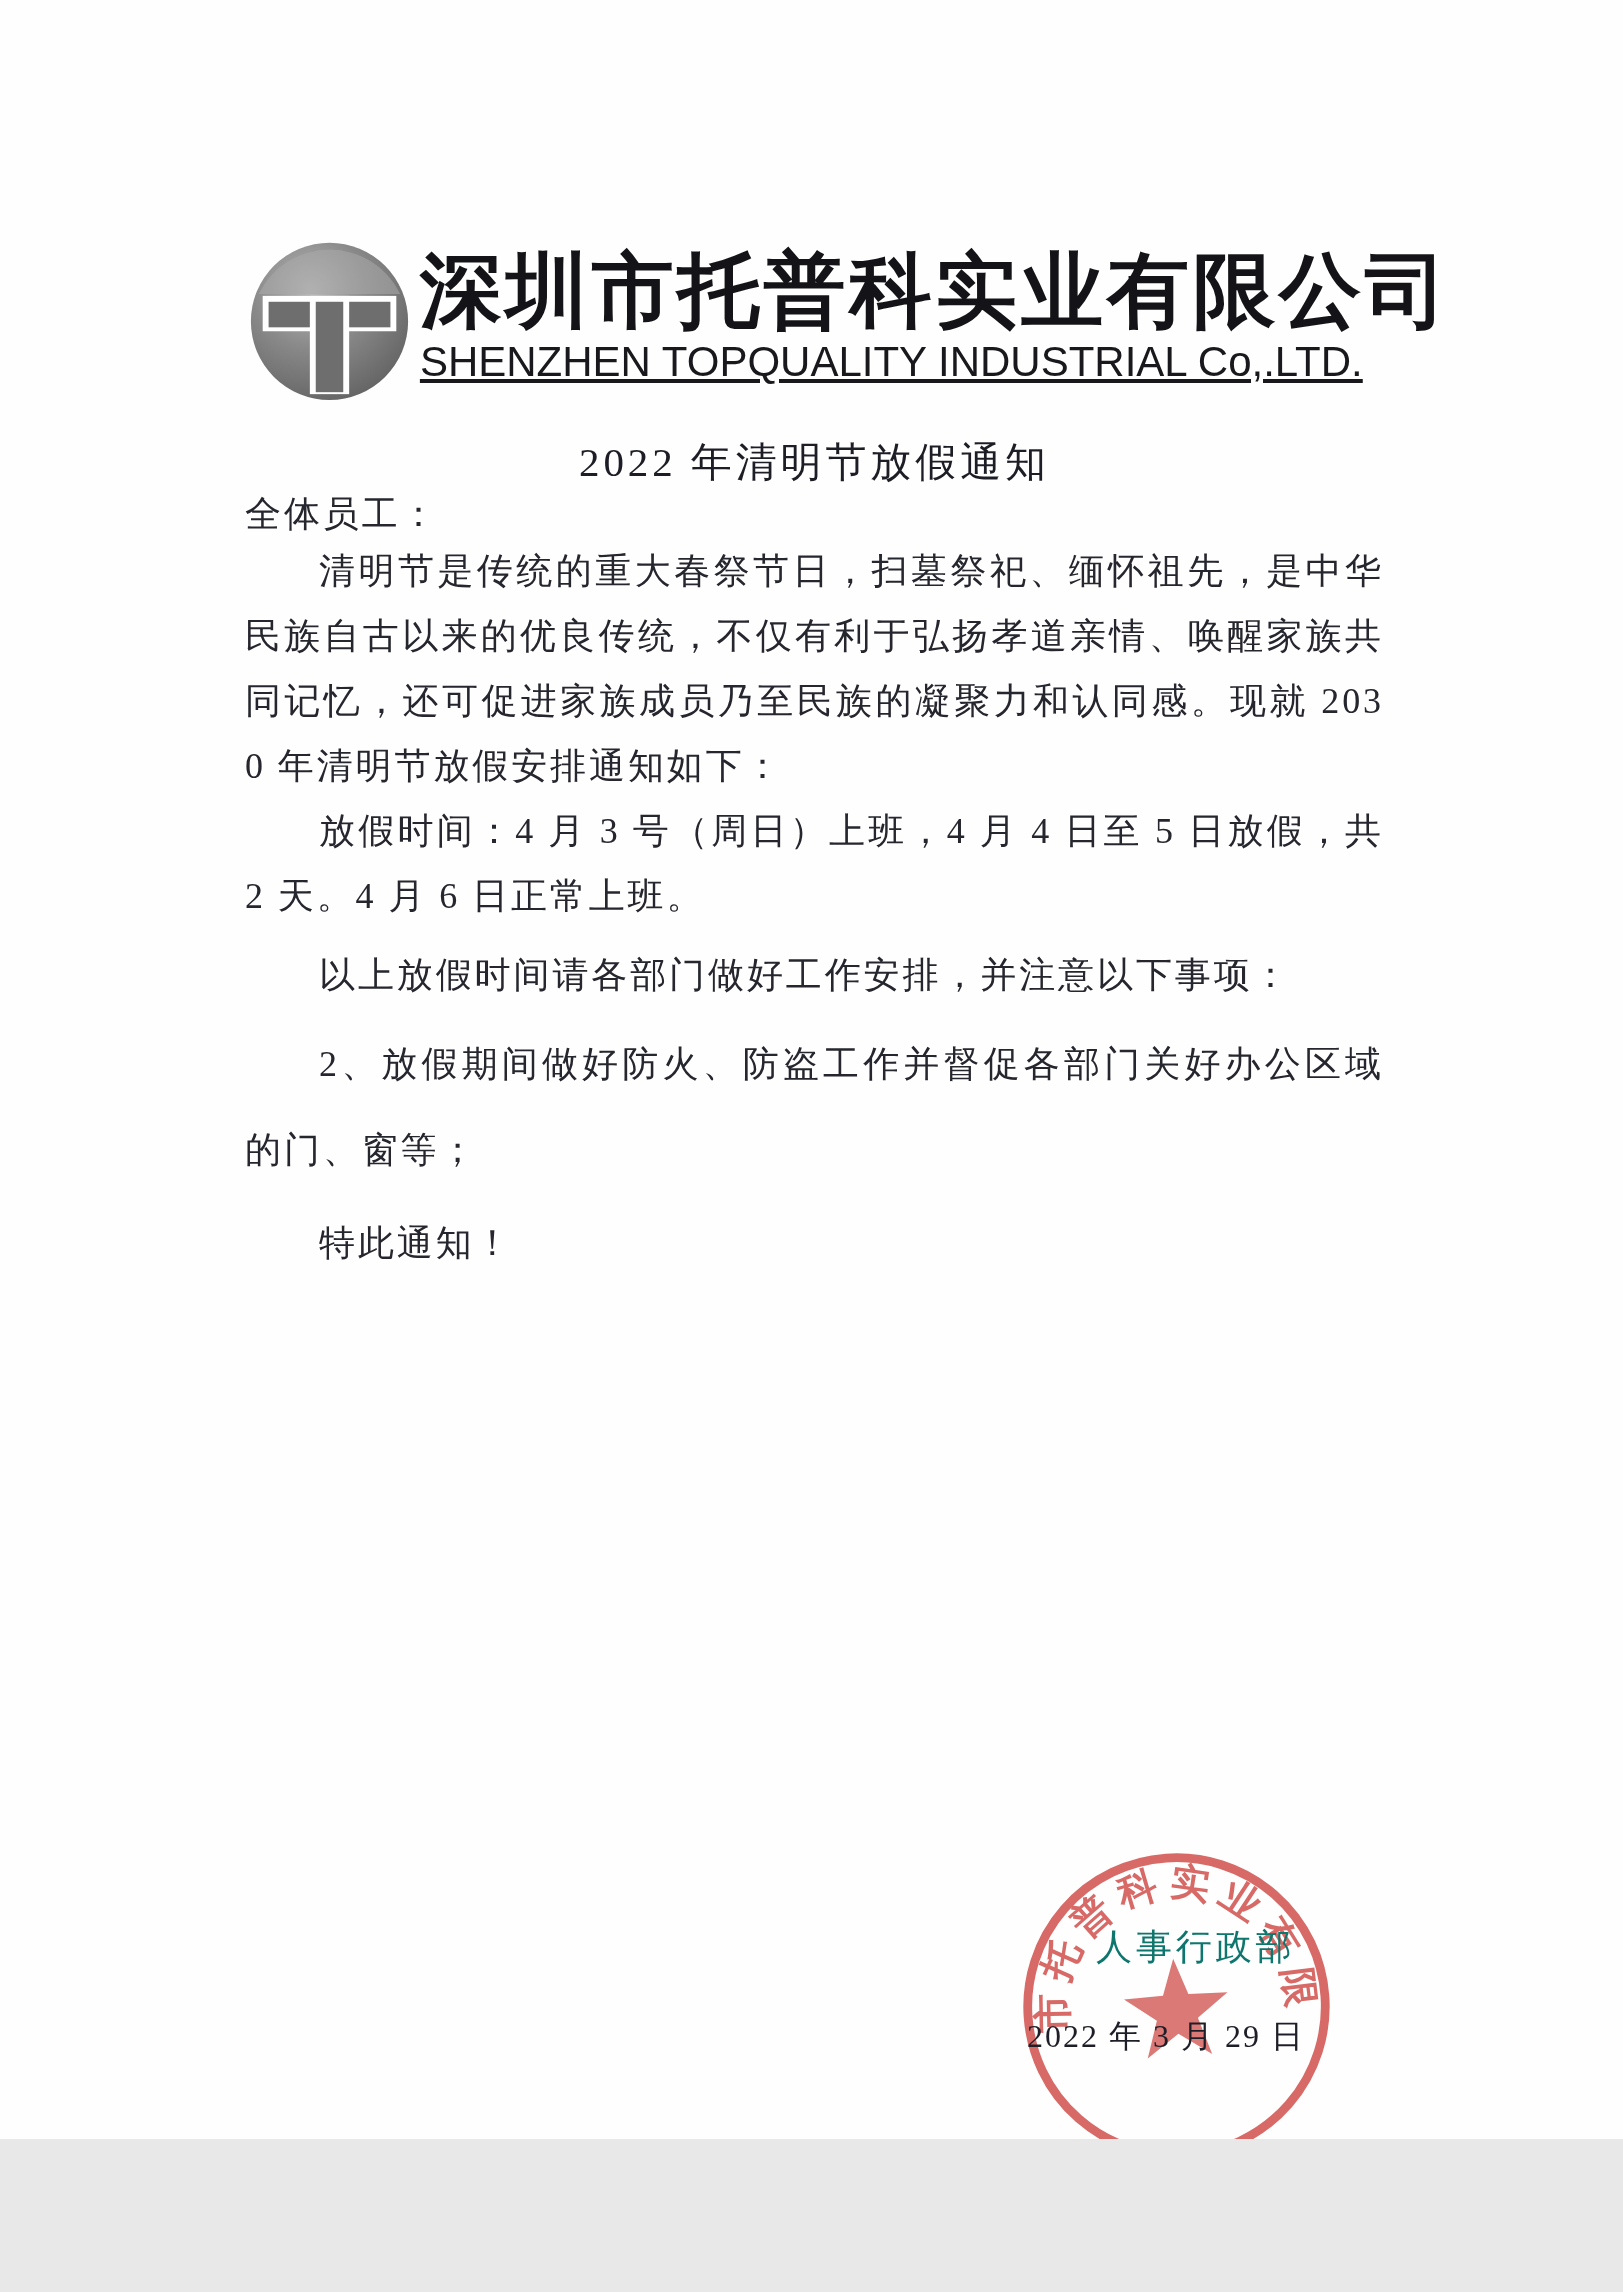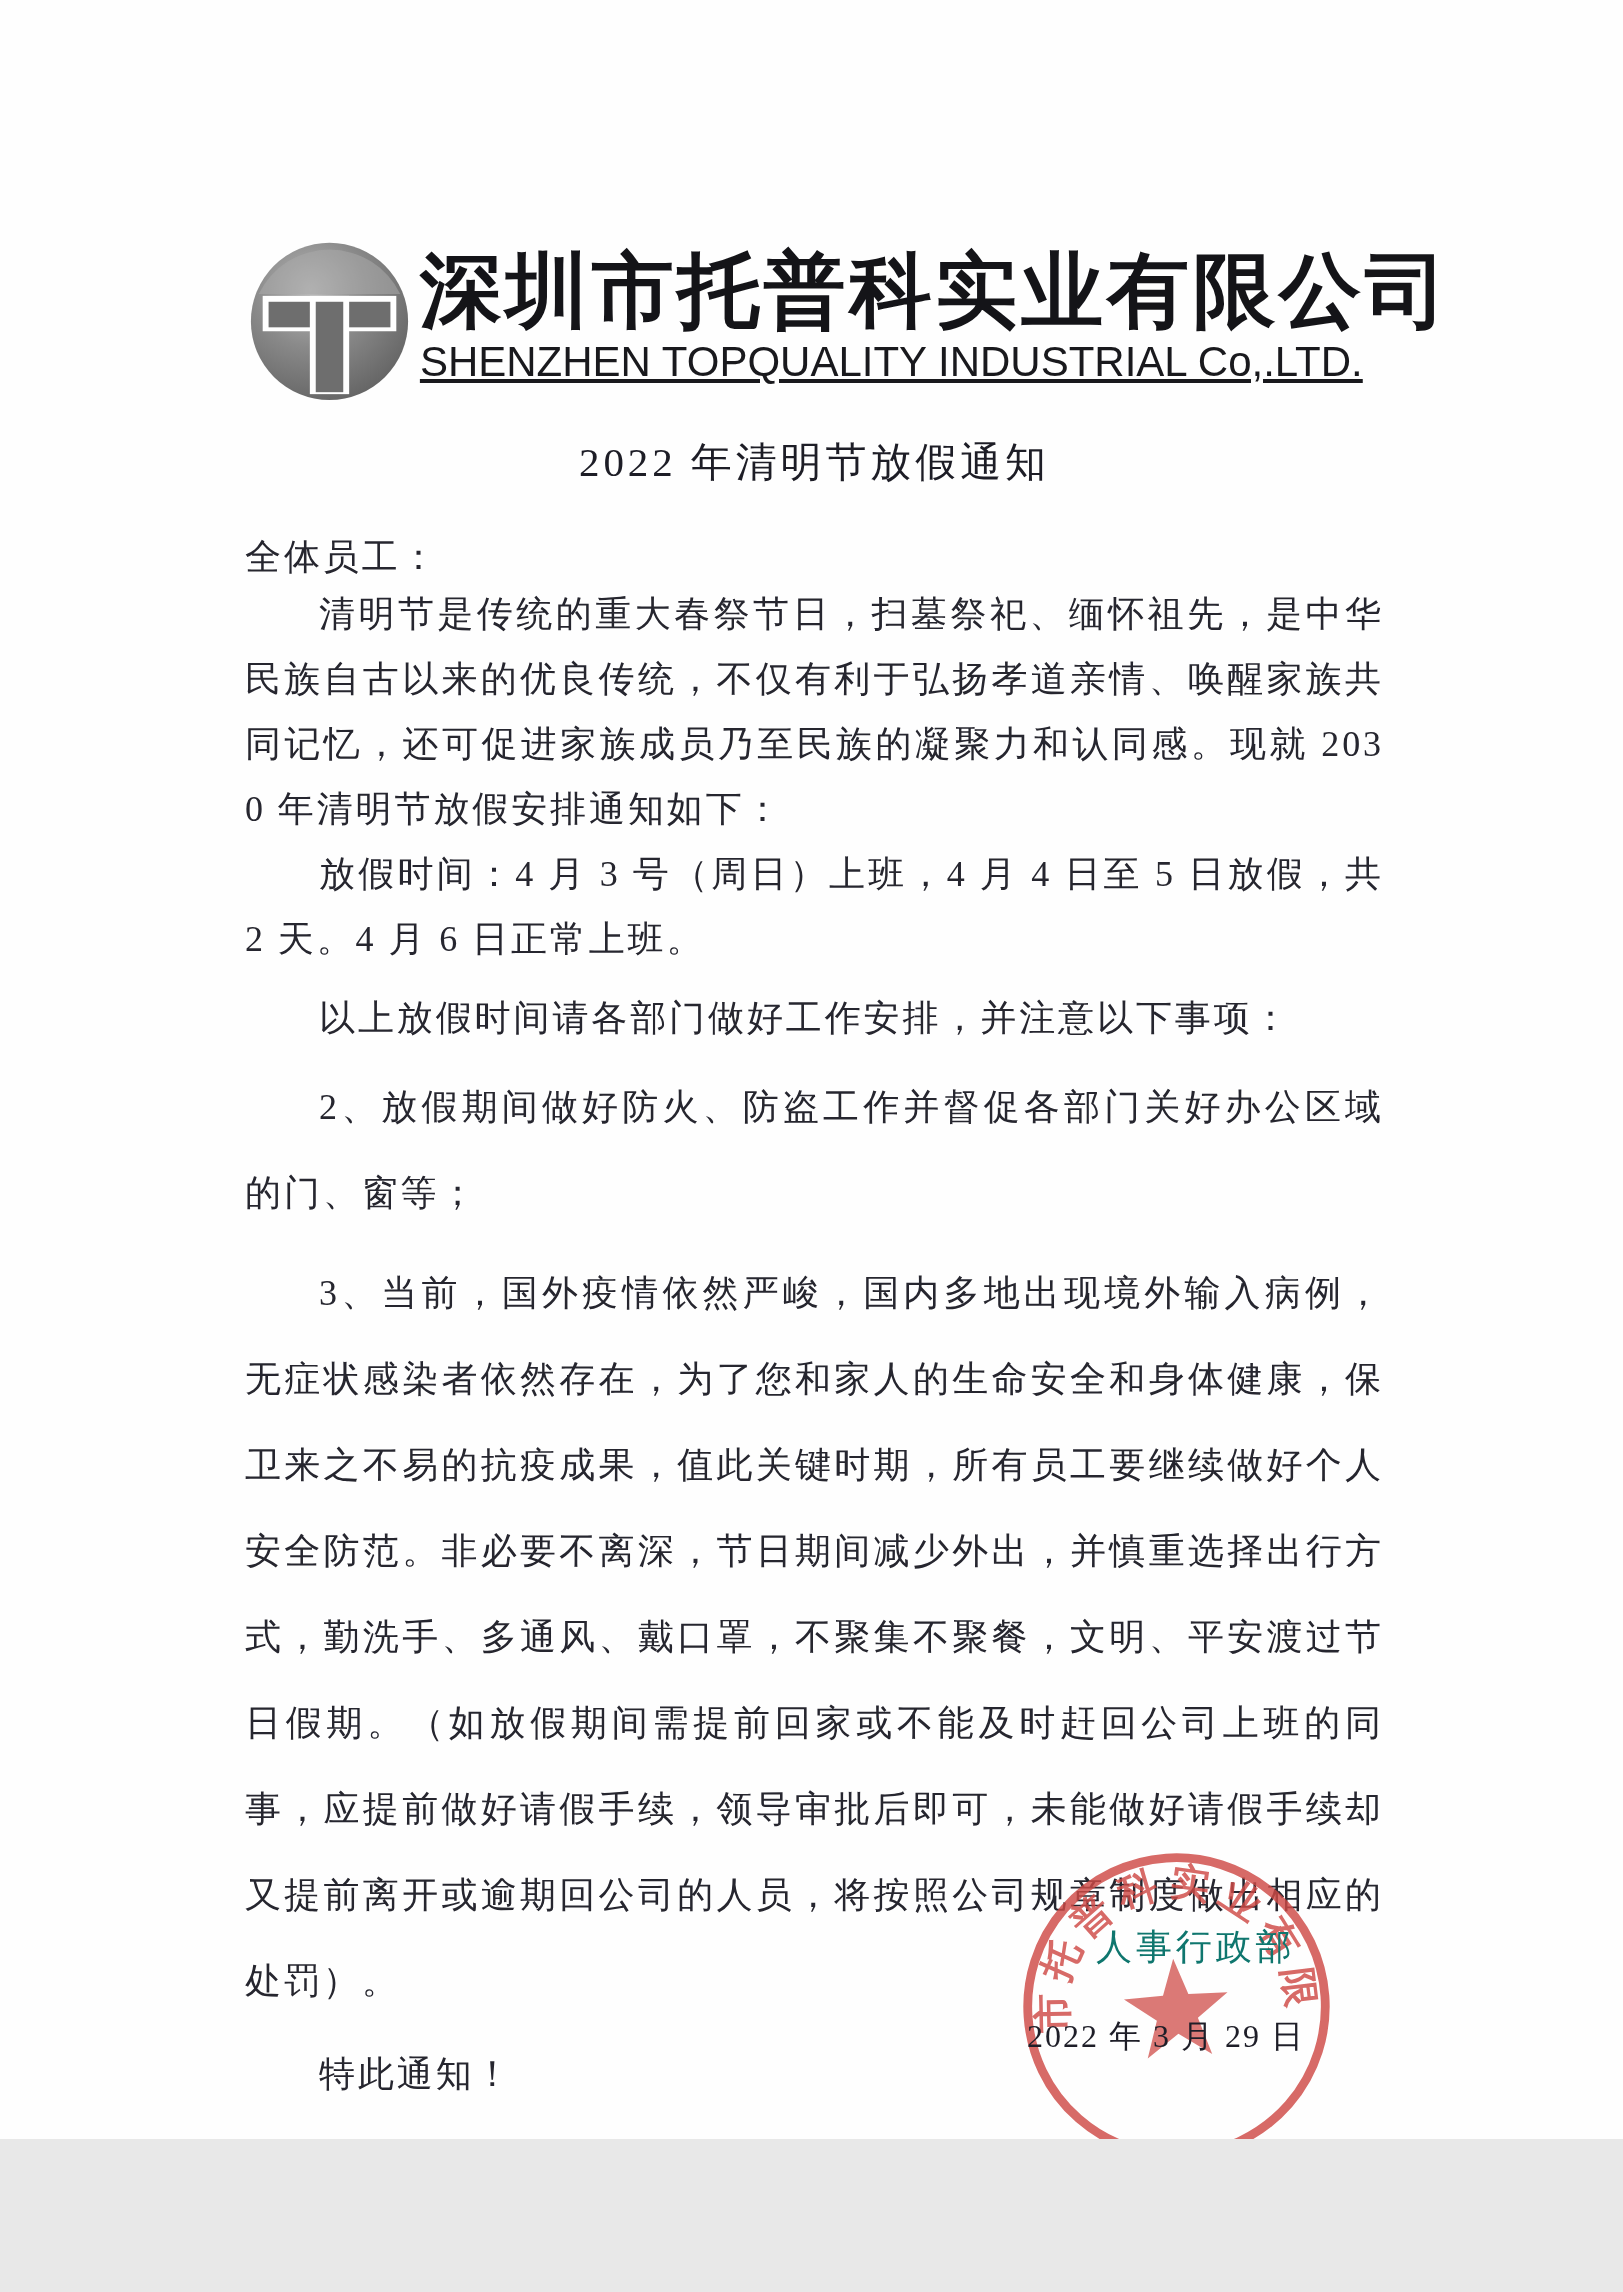--- a/index.html
+++ b/index.html
@@ -25,21 +25,21 @@
   .en-name{
     font-family:"Liberation Sans","DejaVu Sans",sans-serif;
     font-size:42px;line-height:1.1;color:#19191d;
     letter-spacing:0px;white-space:nowrap;margin-top:3.9px;text-decoration:underline;
   }
   .title{
     margin:33px 0 0 0;text-align:center;
     font-size:41px;font-weight:normal;letter-spacing:3.9px;color:#1d1d26;
   }
   .salutation{
-    margin-top:43px;font-size:36px;letter-spacing:2.9px;
+    font-size:36px;letter-spacing:2.9px;
   }
   .para{
     margin:0;font-size:36px;letter-spacing:2.9px;
     text-indent:74px;text-align:justify;word-break:break-all;
   }
   .tight{line-height:65px;}
   .gap-before{margin-top:13.7px;}
   .loose{line-height:86px;margin-top:13.7px;}
   .closing{margin-top:17.6px;line-height:65px;}
   .sig-dept{
@@ -88,21 +88,20 @@
     </div>
 
     <h1 class="title">2022 年清明节放假通知</h1>
 
     <div class="salutation">全体员工：</div>
 
     <p class="para tight">清明节是传统的重大春祭节日，扫墓祭祀、缅怀祖先，是中华民族自古以来的优良传统，不仅有利于弘扬孝道亲情、唤醒家族共同记忆，还可促进家族成员乃至民族的凝聚力和认同感。现就 2030 年清明节放假安排通知如下：</p>
     <p class="para tight">放假时间：4 月 3 号（周日）上班，4 月 4 日至 5 日放假，共 2 天。4 月 6 日正常上班。</p>
     <p class="para tight gap-before">以上放假时间请各部门做好工作安排，并注意以下事项：</p>
     <p class="para loose">2、放假期间做好防火、防盗工作并督促各部门关好办公区域的门、窗等；</p>
-    <p class="para loose">3、当前，国外疫情依然严峻，国内多地出现境外输入病例，无症状感染者依然存在，为了您和家人的生命安全和身体健康，保卫来之不易的抗疫成果，值此关键时期，所有员工要继续做好个人安全防范。非必要不离深，节日期间减少外出，并慎重选择出行方式，勤洗手、多通风、戴口罩，不聚集不聚餐，文明、平安渡过节日假期。（如放假期间需提前回家或不能及时赶回公司上班的同事，应提前做好请假手续，领导审批后即可，未能做好请假手续却又提前离开或逾期回公司的人员，将按照公司规章制度做出相应的处罚）。</p>
     <p class="para closing">特此通知！</p>
 
   </div>
 
   <div class="stamp">
     <svg viewBox="0 0 330 330" xmlns="http://www.w3.org/2000/svg">
       <g fill="none" stroke="#cf4a46">
         <circle cx="165" cy="165" r="152" stroke-width="9"></circle>
       </g>
       <path id="ringPath" d="M 52 165 A 113 113 0 1 1 278 165" fill="none"></path>

